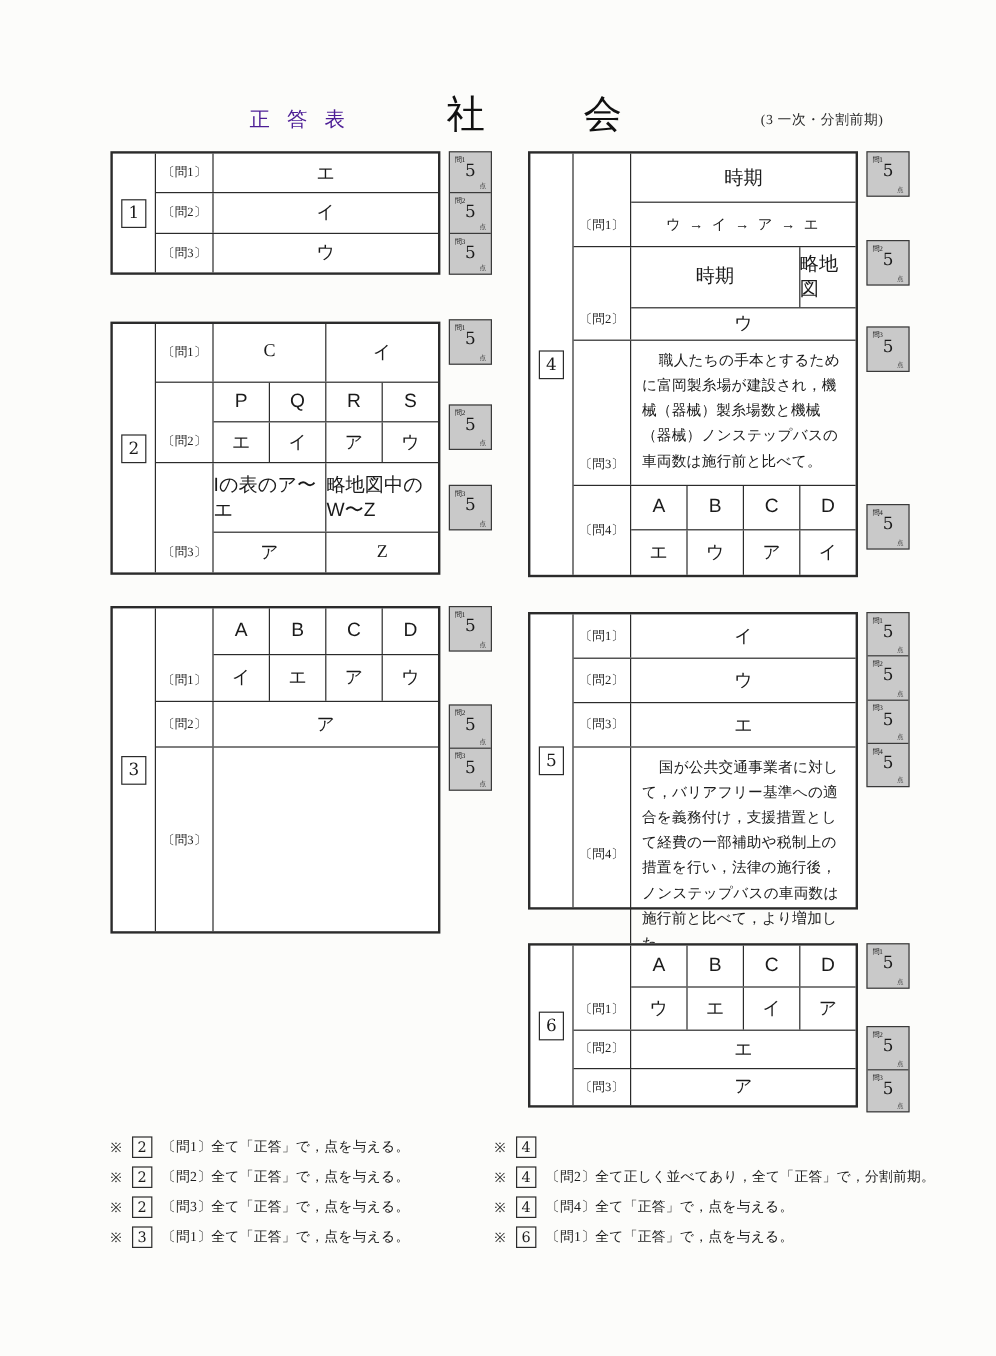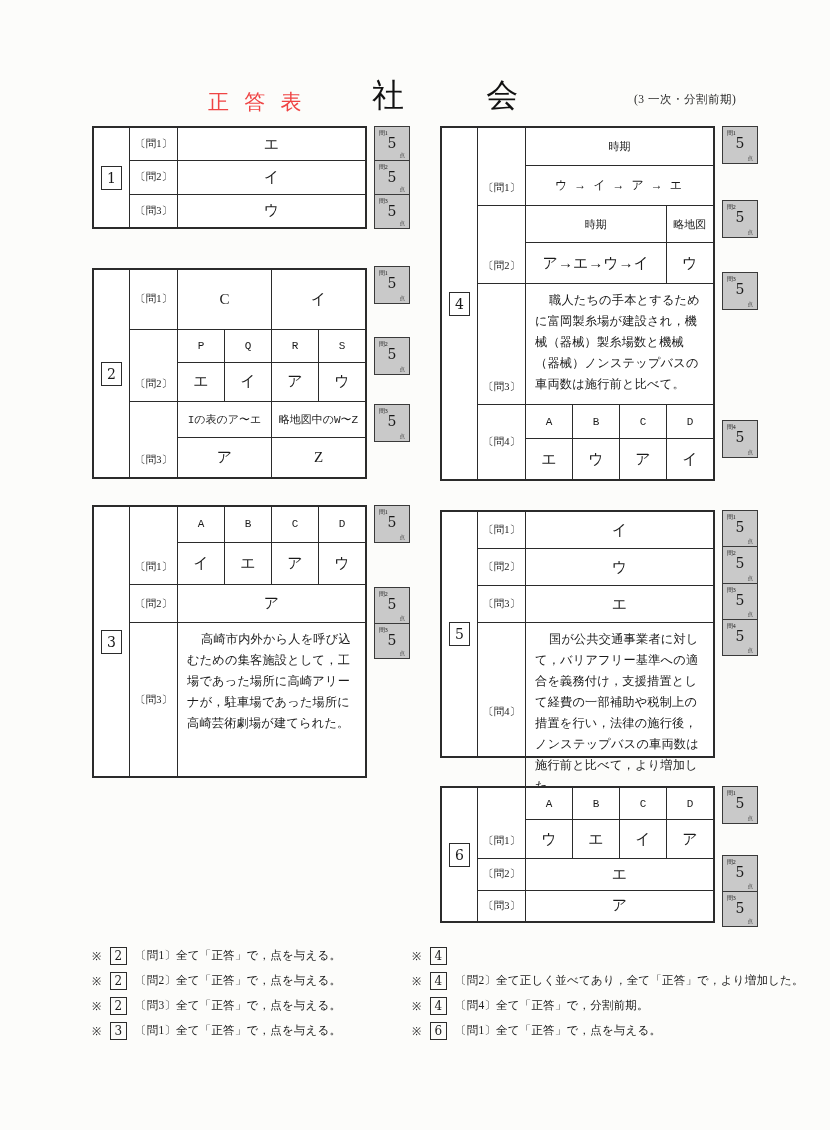--- a/index.html
+++ b/index.html
@@ -26,23 +26,23 @@
   
   .header {
     position: absolute;
     left: 0; top: 86px;
     width: 830px;
     height: 36px;
   }
   .hdr-seitouhyou {
     position: absolute;
     left: 208px; top: 2px;
-    font-size: 21px;
+    font-size: 17px;
     letter-spacing: 5px;
-    color: #ef4444;
+    color: #4c1d95;
   }
   .hdr-subject {
     position: absolute;
     left: 372px; top: -12px;
     font-size: 32px;
     letter-spacing: 36px;
     color: #111;
     font-family: "DejaVu Serif", serif;
   }
   .hdr-note {
@@ -136,21 +136,21 @@
   .cell {
     flex: 1 1 0;
     border-right: 1px solid #2b2b2b;
     display: flex;
     align-items: center;
     justify-content: center;
     box-sizing: border-box;
     font-size: 13px;
   }
   .cell:last-child { border-right: none; }
-  .cell.hdrtxt { font-size: 11px; font-family: Liberation Mono, monospace; }
+  .cell.hdrtxt { font-size: 16px; font-family: Liberation Sans, sans-serif; }
   .cell.ans { font-size: 15px; }
   .cell.wide3 { flex: 3 1 0; }
   .cell.wide1 { flex: 1 1 0; }
   .seq {
     font-size: 12px;
     letter-spacing: 2px;
   }
   .para {
     flex: 1 1 auto;
     padding: 6px 9px 4px 9px;
@@ -383,23 +383,20 @@
           </div>
         </div>
         <div class="qrow" style="flex:0 0 38px;">
           <div class="qlabel">〔問2〕</div>
           <div class="qbody">
               <div class="ansline">ア</div>
             </div>
         </div>
         <div class="qrow">
           <div class="qlabel" style="align-items:center;">〔問3〕</div>
-          <div class="qbody">
-              <div class="para">高崎市内外から人を呼び込むための集客施設として，工場であった場所に高崎アリーナが，駐車場であった場所に高崎芸術劇場が建てられた。</div>
-            </div>
         </div>
       </div>
     </div>
   </div>
   <div class="scorebox" style="left:374px; top:505px; width:36px; height:38px;">
     <div class="scorecell">
       <span class="sc-q">問1</span>
       <span class="sc-n">5</span>
       <span class="sc-p">点</span>
     </div>
@@ -437,21 +434,20 @@
         </div>
 
         <div class="qrow" style="flex:0 0 78px;">
           <div class="qlabel mid-low">〔問2〕</div>
           <div class="qbody">
             <div class="cellrow top">
               <div class="cell hdrtxt wide3">時期</div>
               <div class="cell hdrtxt wide1">略地図</div>
             </div>
             <div class="cellrow">
-              <div class="cell ans wide3">ア→エ→ウ→イ</div>
               <div class="cell ans wide1">ウ</div>
             </div>
           </div>
         </div>
 
         <div class="qrow" style="flex:0 0 121px;">
           <div class="qlabel mid-low">〔問3〕</div>
           <div class="qbody">
               <div class="para">職人たちの手本とするために富岡製糸場が建設され，機械（器械）製糸場数と機械（器械）ノンステップバスの車両数は施行前と比べて。</div>
             </div>
@@ -644,26 +640,26 @@
       </div>
     </div>
     <div class="notecol right">
       <div class="noterow">
         <span class="note-mark">※</span>
         <span class="note-num">4</span>
       </div>
       <div class="noterow">
         <span class="note-mark">※</span>
         <span class="note-num">4</span>
-        <span class="note-text">〔問2〕全て正しく並べてあり，全て「正答」で，より増加した。</span>
+        <span class="note-text">〔問2〕全て正しく並べてあり，全て「正答」で，分割前期。</span>
       </div>
       <div class="noterow">
         <span class="note-mark">※</span>
         <span class="note-num">4</span>
-        <span class="note-text">〔問4〕全て「正答」で，分割前期。</span>
+        <span class="note-text">〔問4〕全て「正答」で，点を与える。</span>
       </div>
       <div class="noterow">
         <span class="note-mark">※</span>
         <span class="note-num">6</span>
         <span class="note-text">〔問1〕全て「正答」で，点を与える。</span>
       </div>
     </div>
   </div>
 
 </div>

